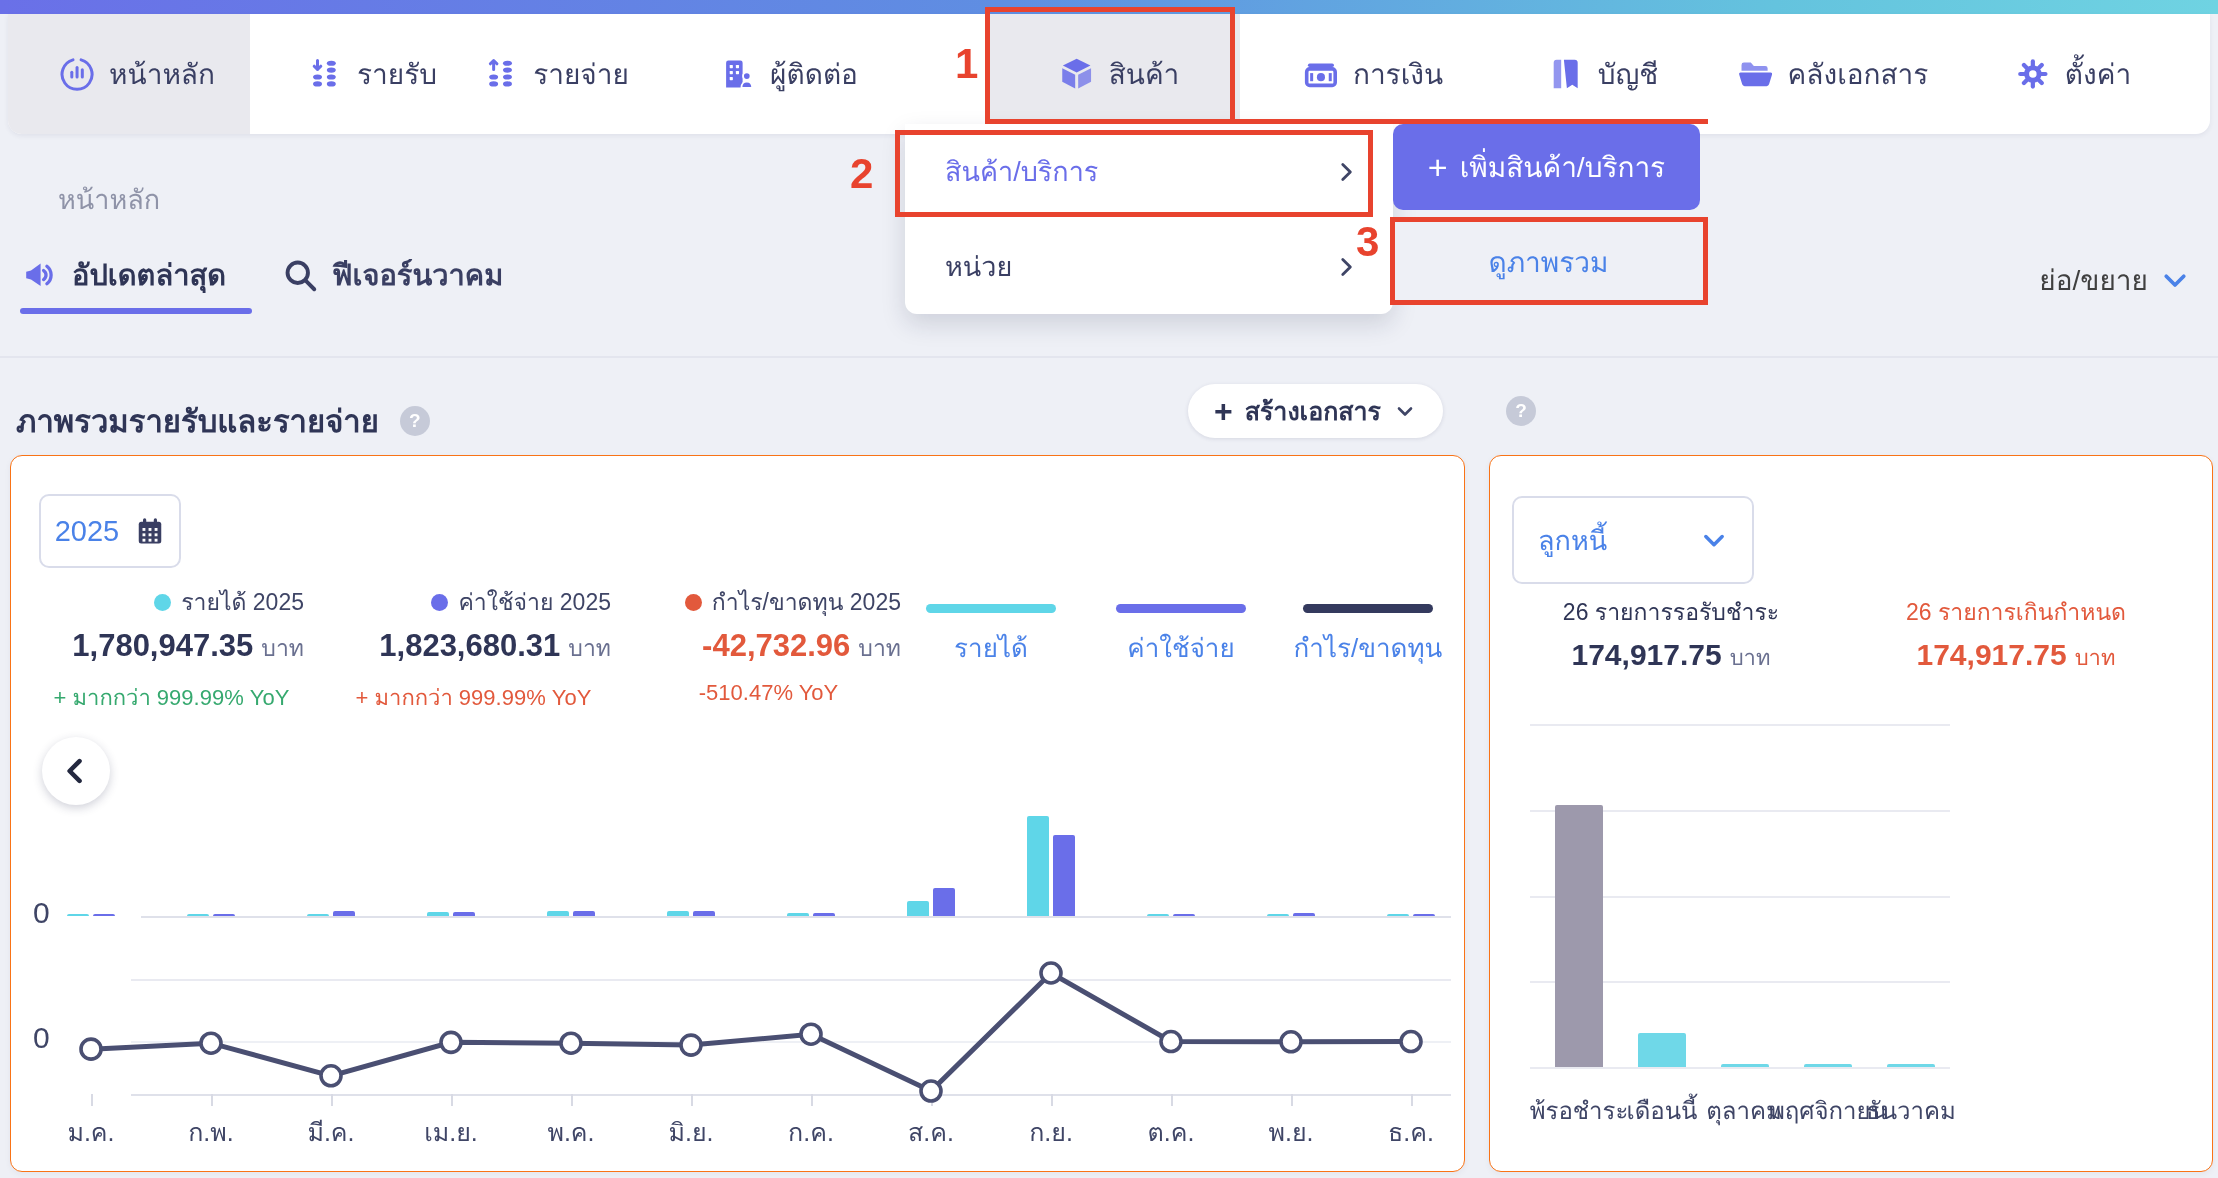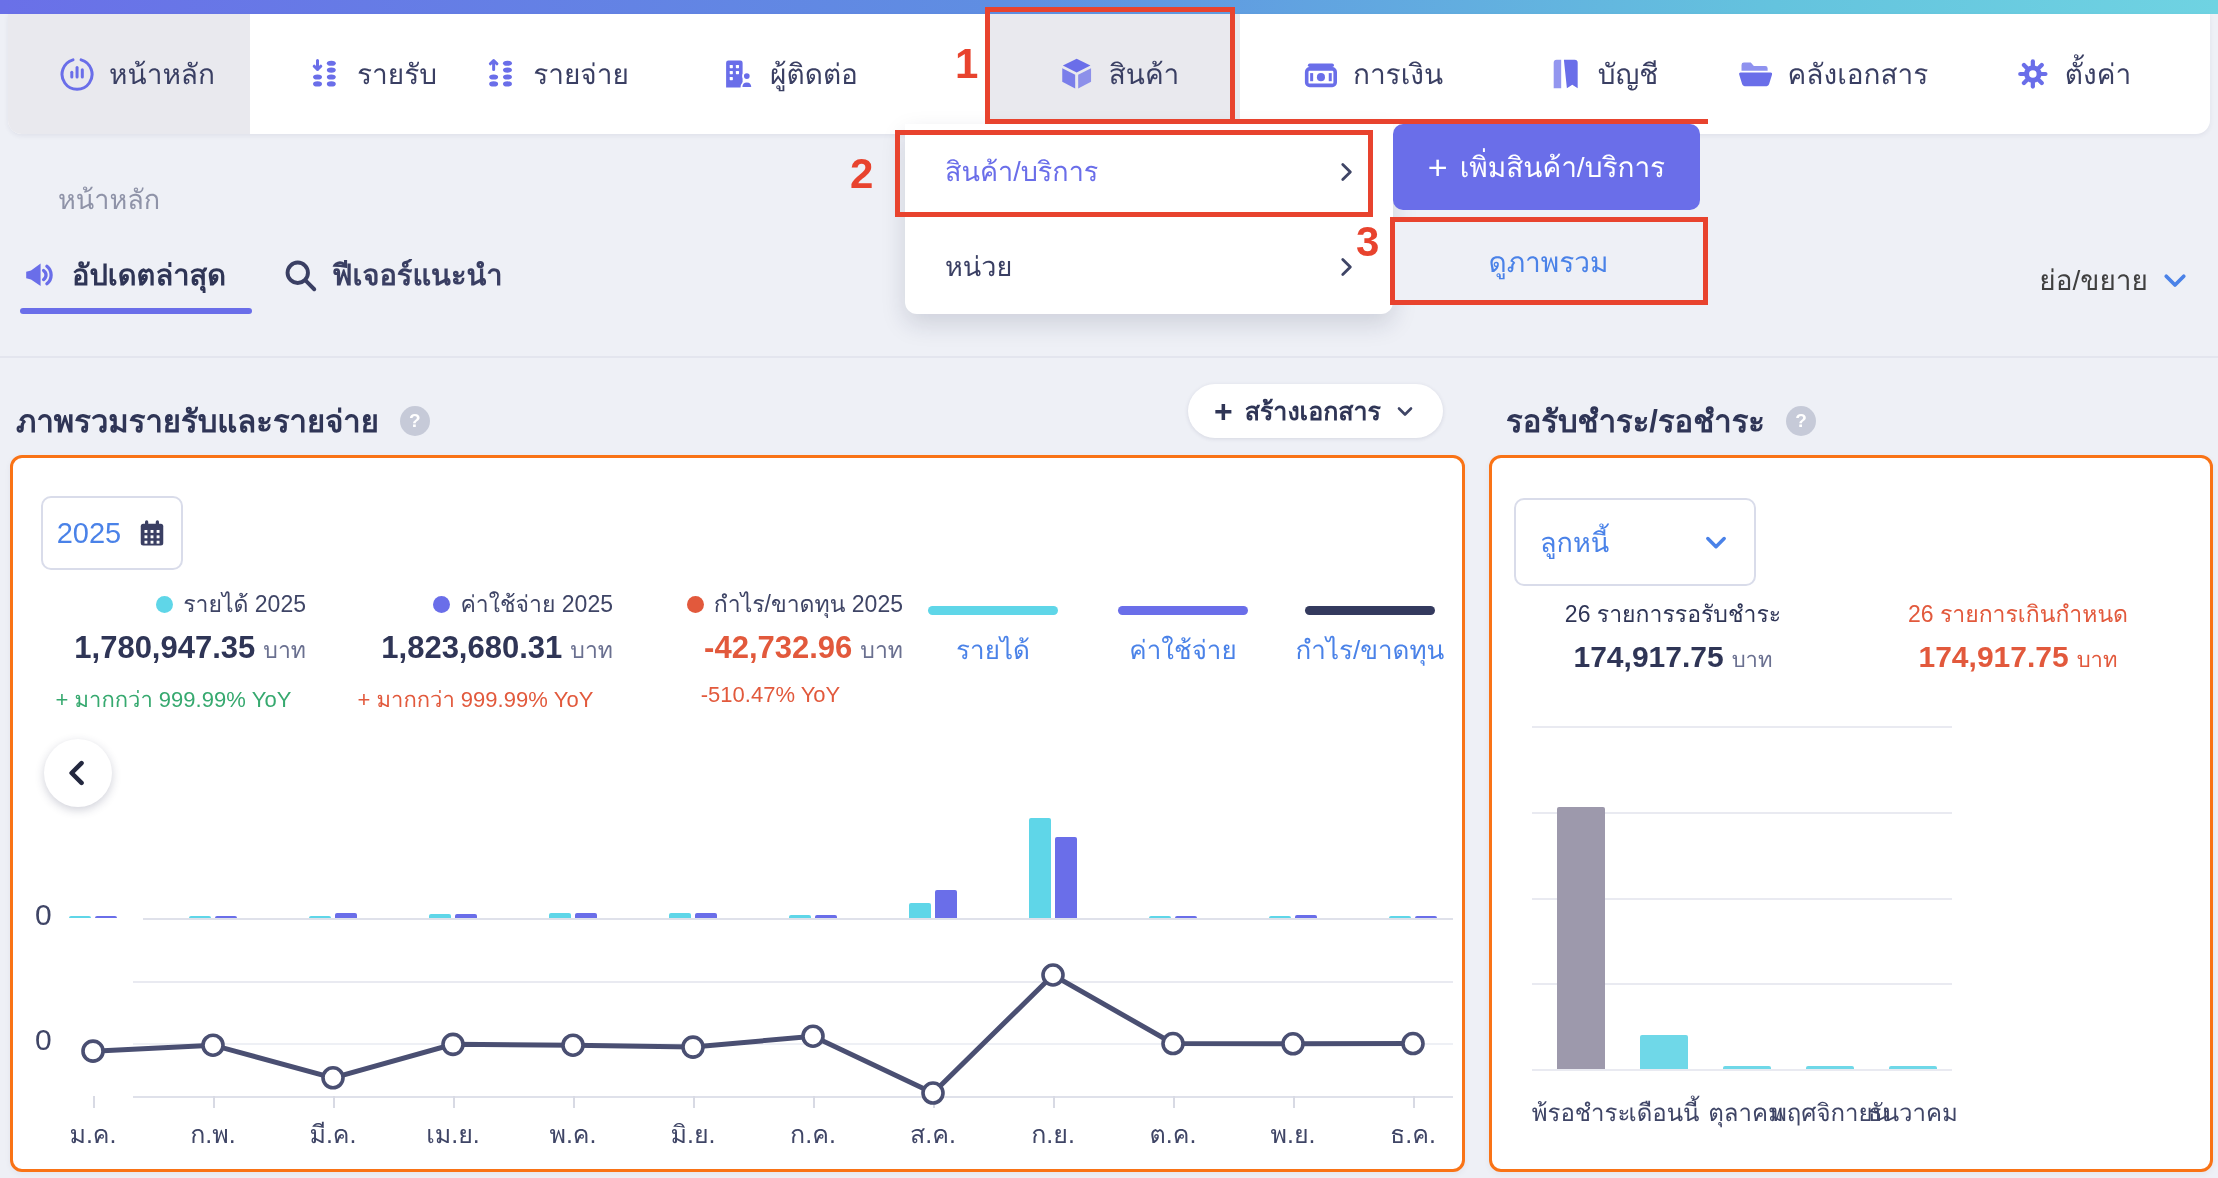--- a/index.html
+++ b/index.html
@@ -53,21 +53,21 @@
 
   
   .sec-title{position:absolute;font-size:31px;font-weight:bold;color:#2f3556;display:flex;align-items:center;gap:21px;}
   .qmark{width:30px;height:30px;border-radius:50%;background:#c6cad8;color:#fff;font-size:19px;font-weight:bold;
          display:inline-flex;align-items:center;justify-content:center;cursor:pointer;}
   #create-doc{position:absolute;left:1188px;top:384px;height:54px;padding:0 26px;background:#fff;border-radius:27px;
               box-shadow:0 1px 4px rgba(40,45,80,.12);display:flex;align-items:center;gap:12px;
               font-size:25px;font-weight:600;color:#2f3556;cursor:pointer;}
 
   
-  .card{position:absolute;top:455px;background:#fff;border:3px solid #f97316;border-radius:12px;
+  .card{position:absolute;top:455px;background:#fff;border:1px solid #f97316;border-radius:12px;
         box-shadow:0 2px 6px rgba(40,45,80,.05);}
   #left-card{left:10px;width:1455px;height:717px;}
   #right-card{left:1489px;width:724px;height:717px;}
 
   
   #year-box{position:absolute;left:28px;top:38px;width:142px;height:74px;border:2px solid #d9dcea;border-radius:10px;
             display:flex;align-items:center;justify-content:center;gap:16px;cursor:pointer;}
   #year-box .yr{font-size:29px;color:#4a82e8;}
   .stat{position:absolute;top:128px;text-align:center;}
   .stat .srow1{font-size:23px;color:#3f4566;display:flex;align-items:center;justify-content:flex-end;gap:10px;}
@@ -242,21 +242,21 @@
           <path d="M14.4 9a3.6 3.6 0 0 1 0 6" stroke="#6a6ee9" stroke-width="2.2" fill="none" stroke-linecap="round"></path>
           <path d="M16.6 6.2a7.4 7.4 0 0 1 0 11.6" stroke="#6a6ee9" stroke-width="2.2" fill="none" stroke-linecap="round"></path>
         </svg></span>
     <span class="tlabel">อัปเดตล่าสุด</span>
   </div>
   <div class="tab" style="left:282px;">
     <span class="nav-icon" id="icon-tab1"><svg viewBox="0 0 24 24" fill="none" stroke="#3a3f63" stroke-width="2.6" stroke-linecap="round">
           <circle cx="10.5" cy="10.5" r="6.8"></circle>
           <path d="M15.8 15.8L21.5 21.5"></path>
         </svg></span>
-    <span class="tlabel" style="font-weight:600;color:#3a3f63;">ฟีเจอร์แนะนำ</span>
+    <span class="tlabel" style="font-weight:600;color:#3a3f63;">ฟีเจอร์นวาคม</span>
   </div>
   <div id="tab-underline"></div>
   <div id="collapse">
     <span>ย่อ/ขยาย</span>
     <span class="nav-icon" style="width:30px;height:30px;" id="icon-collapse"><svg viewBox="0 0 24 24" fill="none" stroke="#4a82e8" stroke-width="3" stroke-linecap="round" stroke-linejoin="round">
           <path d="M5 9l7 7 7-7"></path>
         </svg></span>
   </div>
   <div id="divider"></div>
 
@@ -265,21 +265,20 @@
     <span class="qmark">?</span>
   </div>
   <div id="create-doc">
     <span style="font-size:32px;line-height:0;">+</span>
     <span>สร้างเอกสาร</span>
     <span class="nav-icon" style="width:24px;height:24px;" id="icon-createdoc"><svg viewBox="0 0 24 24" fill="none" stroke="#3f4566" stroke-width="2.6" stroke-linecap="round" stroke-linejoin="round">
           <path d="M6 9.5l6 6 6-6"></path>
         </svg></span>
   </div>
   <div class="sec-title" style="left:1506px;top:396px;">
-    <span>รอรับชำระ/รอชำระ</span>
     <span class="qmark">?</span>
   </div>
 
   <div class="card" id="left-card">
     <div id="year-box">
       <span class="yr">2025</span>
       <span class="nav-icon" style="width:30px;height:30px;" id="icon-cal"><svg viewBox="0 0 24 24" fill="#3a3f63">
             <rect x="3" y="4.6" width="18" height="17.4" rx="2"></rect>
             <rect x="6.4" y="1.8" width="2.6" height="5.4" rx="1.3"></rect>
             <rect x="15" y="1.8" width="2.6" height="5.4" rx="1.3"></rect>

